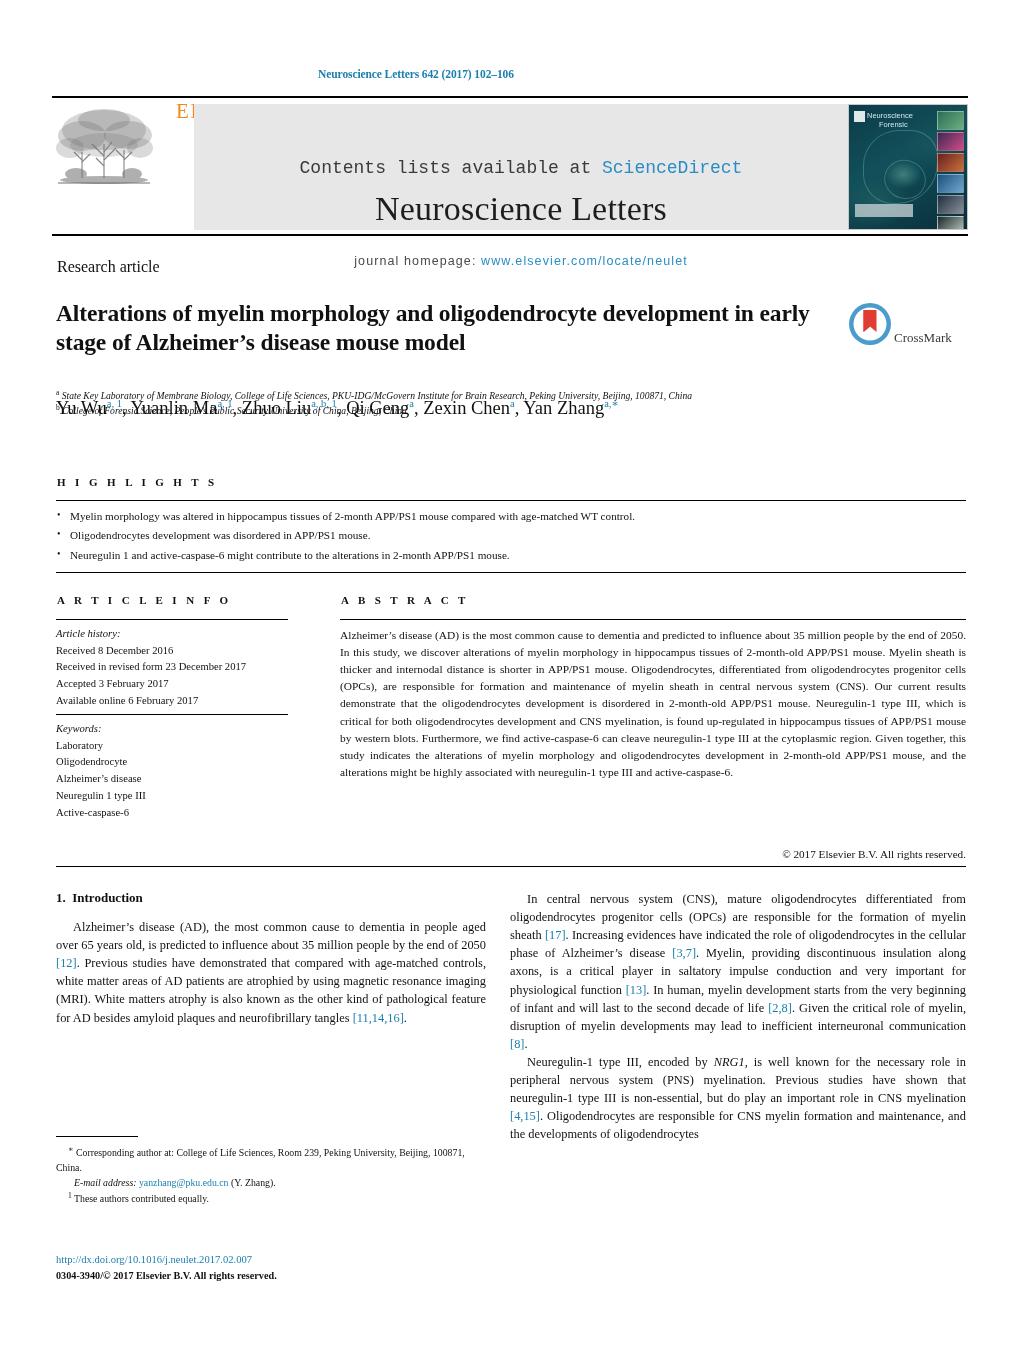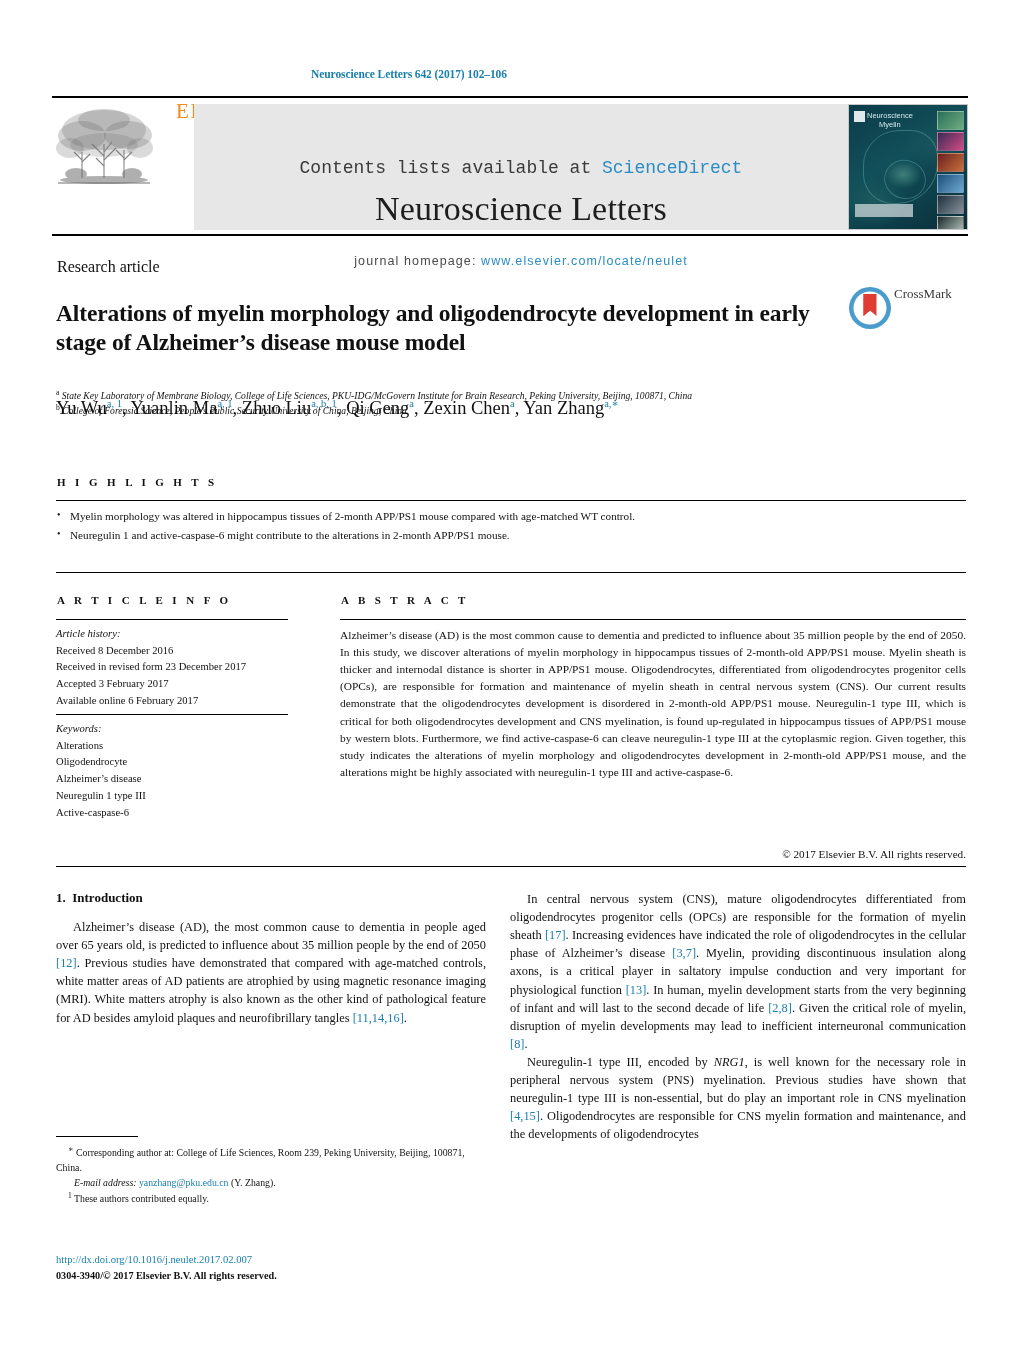--- a/index.html
+++ b/index.html
@@ -18,21 +18,21 @@
     height: 1351px;
     margin: 0 auto;
     background: #ffffff;
     overflow: hidden;
   }
 
   
   .running-head {
     position: absolute;
     top: 68px;
-    left: 1px;
+    left: 8px;
     width: 816px;
     text-align: center;
     font-size: 11.5px;
     font-weight: bold;
     color: #1a7fad;
     letter-spacing: -0.1px;
   }
 
   
   .masthead {
@@ -208,26 +208,26 @@
     top: 283px;
     left: 56px;
     width: 790px;
     font-size: 23.5px;
     line-height: 1.26;
     color: #111;
     letter-spacing: -0.15px;
   }
   .crossmark {
     position: absolute;
-    top: 286px;
+    top: 296px;
     left: 848px;
     width: 112px;
     height: 50px;
     display: flex;
-    align-items: flex-start;
+    align-items: flex-end;
     gap: 2px;
   }
   .crossmark-label {
     font-family: "Liberation Serif", serif;
     font-size: 13px;
     color: #3a3a3a;
   }
   .authors {
     position: absolute;
     top: 353px;
@@ -539,21 +539,21 @@
         <div class="homepage-line">
           <span>journal homepage: </span><span class="url">www.elsevier.com/locate/neulet</span>
         </div>
       </div>
 
       <div class="cover-thumb">
         <div class="cover-neuron"></div>
         <div class="cover-badge"></div>
         <div class="cover-title">
           <span>Neuroscience</span><br>
-          <span style="margin-left:12px;display:inline-block">Myelin</span>
+          <span style="margin-left:12px;display:inline-block">Forensic</span>
         </div>
         <div class="cover-strip">
           <div style="background:linear-gradient(135deg,#2a6f5a,#6fae7e)"></div>
           <div style="background:linear-gradient(135deg,#3a2a55,#d44b86)"></div>
           <div style="background:linear-gradient(135deg,#6a2020,#c8713a)"></div>
           <div style="background:linear-gradient(135deg,#1d4f7a,#6fa8d0)"></div>
           <div style="background:linear-gradient(135deg,#20303f,#87909a)"></div>
           <div style="background:linear-gradient(135deg,#1a2a2a,#bfcac4)"></div>
 
         </div>
@@ -582,37 +582,38 @@
 
   <div class="affil">
     <div><sup>a</sup> <span>State Key Laboratory of Membrane Biology, College of Life Sciences, PKU-IDG/McGovern Institute for Brain Research, Peking University, Beijing, 100871, China</span></div>
     <div><sup>b</sup> <span>College of Forensic Science, People’s Public Security University of China, Beijing, China</span></div>
   </div>
 
   <div class="hl-head">H I G H L I G H T S</div>
   <div class="hl-rule-top"></div>
   <ul class="hl-list">
     <li>Myelin morphology was altered in hippocampus tissues of 2-month APP/PS1 mouse compared with age-matched WT control.</li>
+    <li>Oligodendrocytes development was disordered in APP/PS1 mouse.</li>
     <li>Neuregulin 1 and active-caspase-6 might contribute to the alterations in 2-month APP/PS1 mouse.</li>
   </ul>
   <div class="hl-rule-bottom"></div>
 
   <div class="info-head">A R T I C L E    I N F O</div>
   <div class="info-rule"></div>
   <div class="info-block">
     <div class="lbl">Article history:</div>
     <div>Received 8 December 2016</div>
     <div>Received in revised form 23 December 2017</div>
     <div>Accepted 3 February 2017</div>
     <div>Available online 6 February 2017</div>
   </div>
   <div class="kw-rule"></div>
   <div class="kw-block">
     <div class="lbl">Keywords:</div>
-    <div>Alterations</div>
+    <div>Laboratory</div>
     <div>Oligodendrocyte</div>
     <div>Alzheimer’s disease</div>
     <div>Neuregulin 1 type III</div>
     <div>Active-caspase-6</div>
   </div>
 
   <div class="abs-head">A B S T R A C T</div>
   <div class="abs-rule"></div>
   <div class="abs-body">Alzheimer’s disease (AD) is the most common cause to dementia and predicted to influence about 35 million people by the end of 2050. In this study, we discover alterations of myelin morphology in hippocampus tissues of 2-month-old APP/PS1 mouse. Myelin sheath is thicker and internodal distance is shorter in APP/PS1 mouse. Oligodendrocytes, differentiated from oligodendrocytes progenitor cells (OPCs), are responsible for formation and maintenance of myelin sheath in central nervous system (CNS). Our current results demonstrate that the oligodendrocytes development is disordered in 2-month-old APP/PS1 mouse. Neuregulin-1 type III, which is critical for both oligodendrocytes development and CNS myelination, is found up-regulated in hippocampus tissues of APP/PS1 mouse by western blots. Furthermore, we find active-caspase-6 can cleave neuregulin-1 type III at the cytoplasmic region. Given together, this study indicates the alterations of myelin morphology and oligodendrocytes development in 2-month-old APP/PS1 mouse, and the alterations might be highly associated with neuregulin-1 type III and active-caspase-6.</div>
   <div class="abs-copy">© 2017 Elsevier B.V. All rights reserved.</div>

